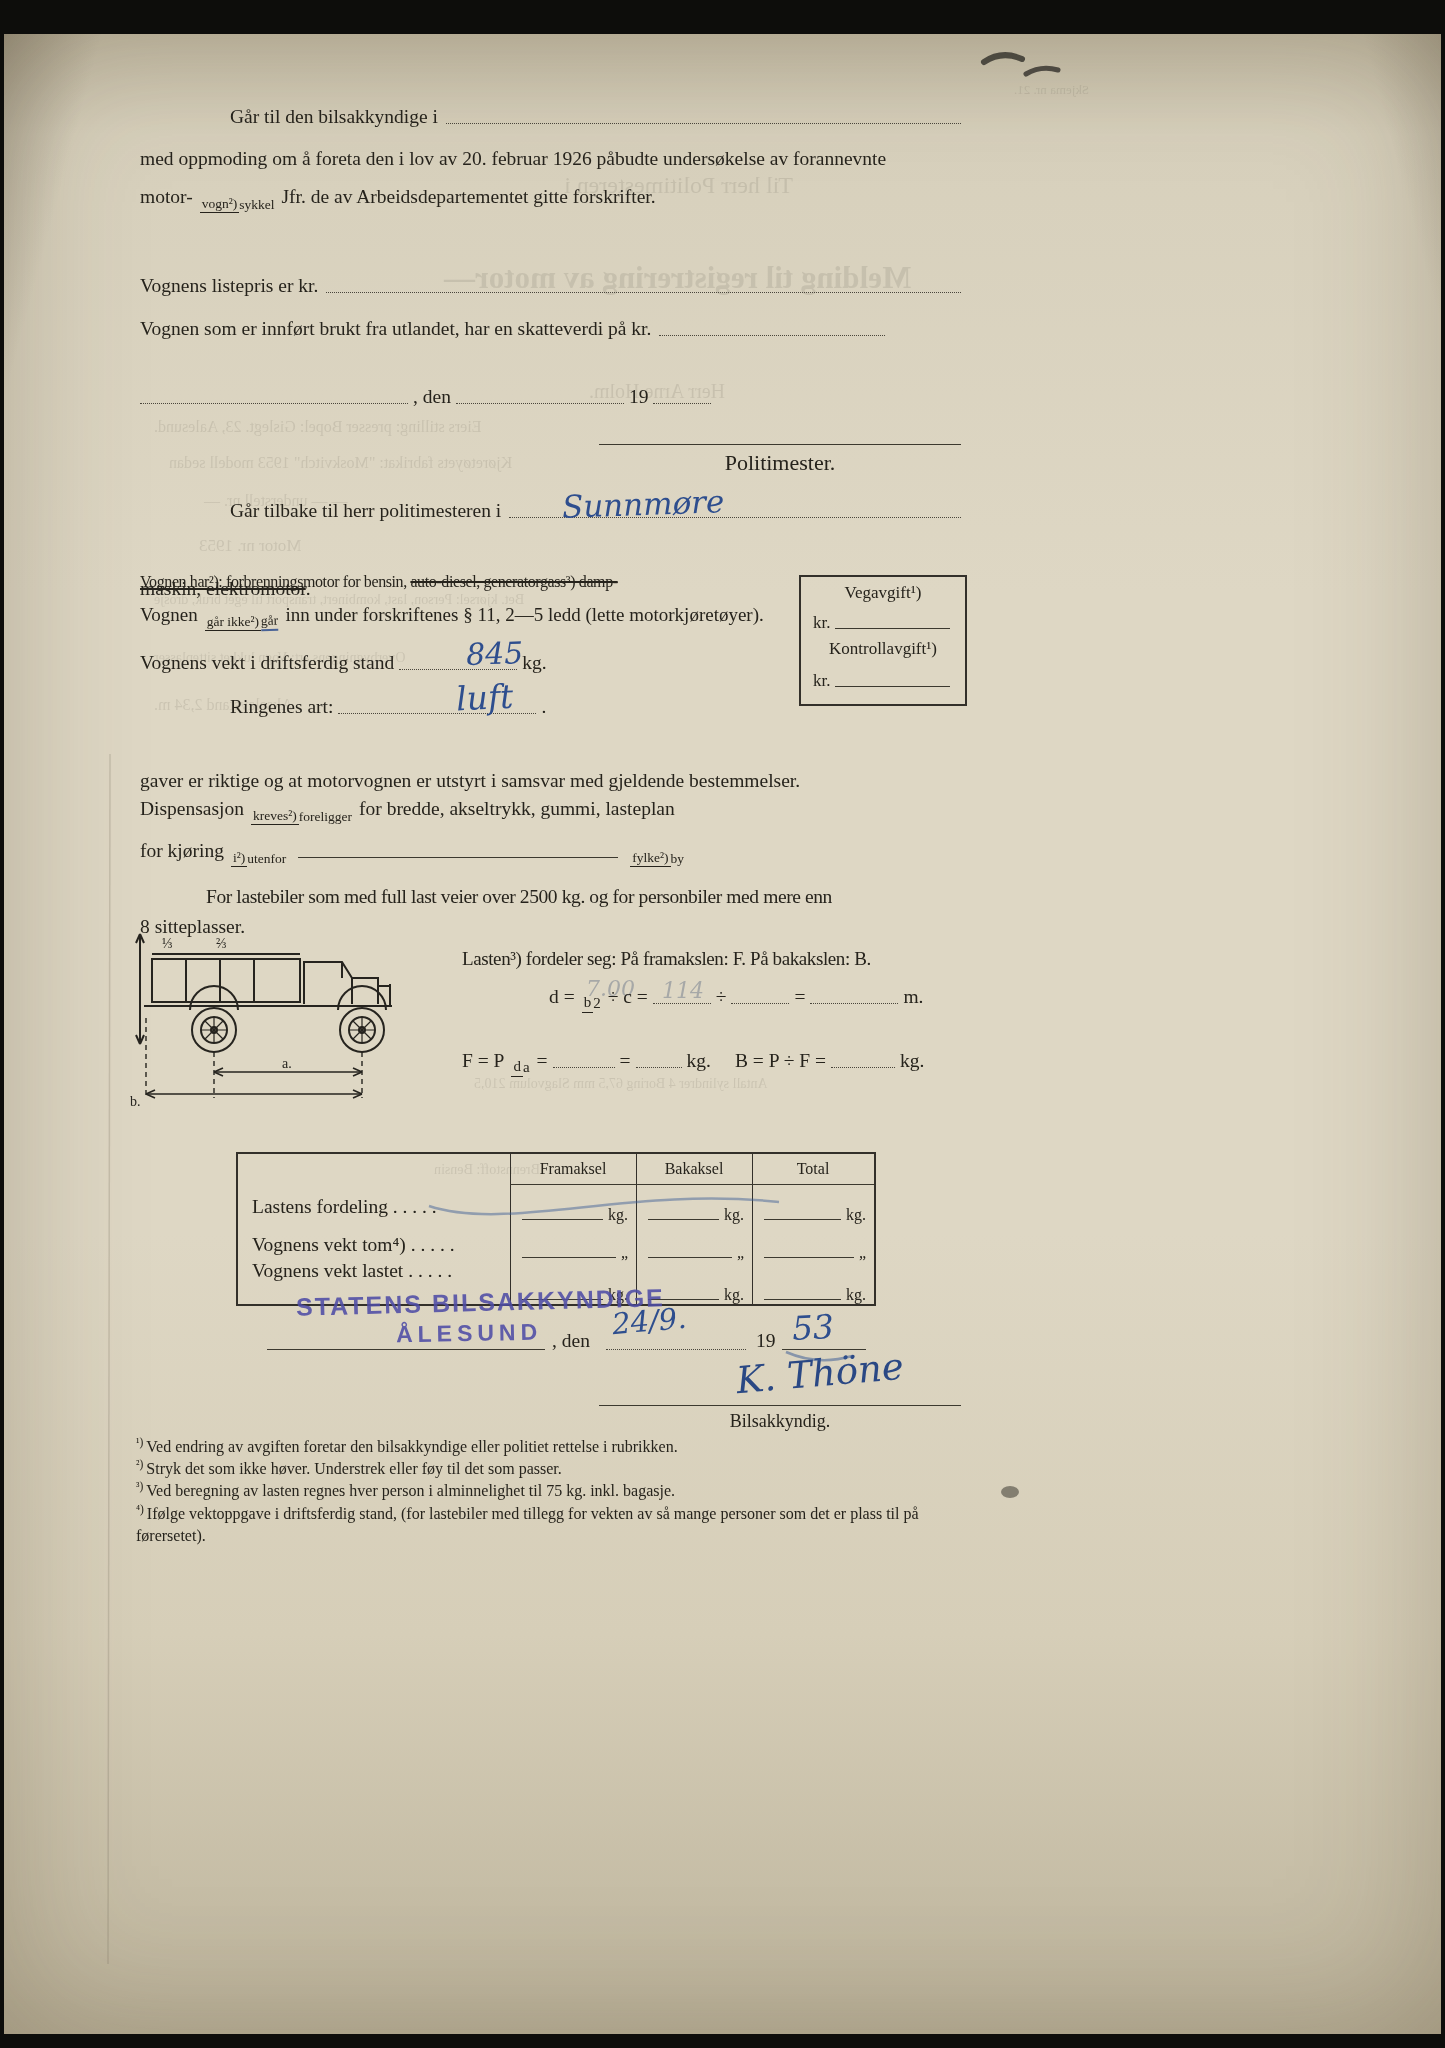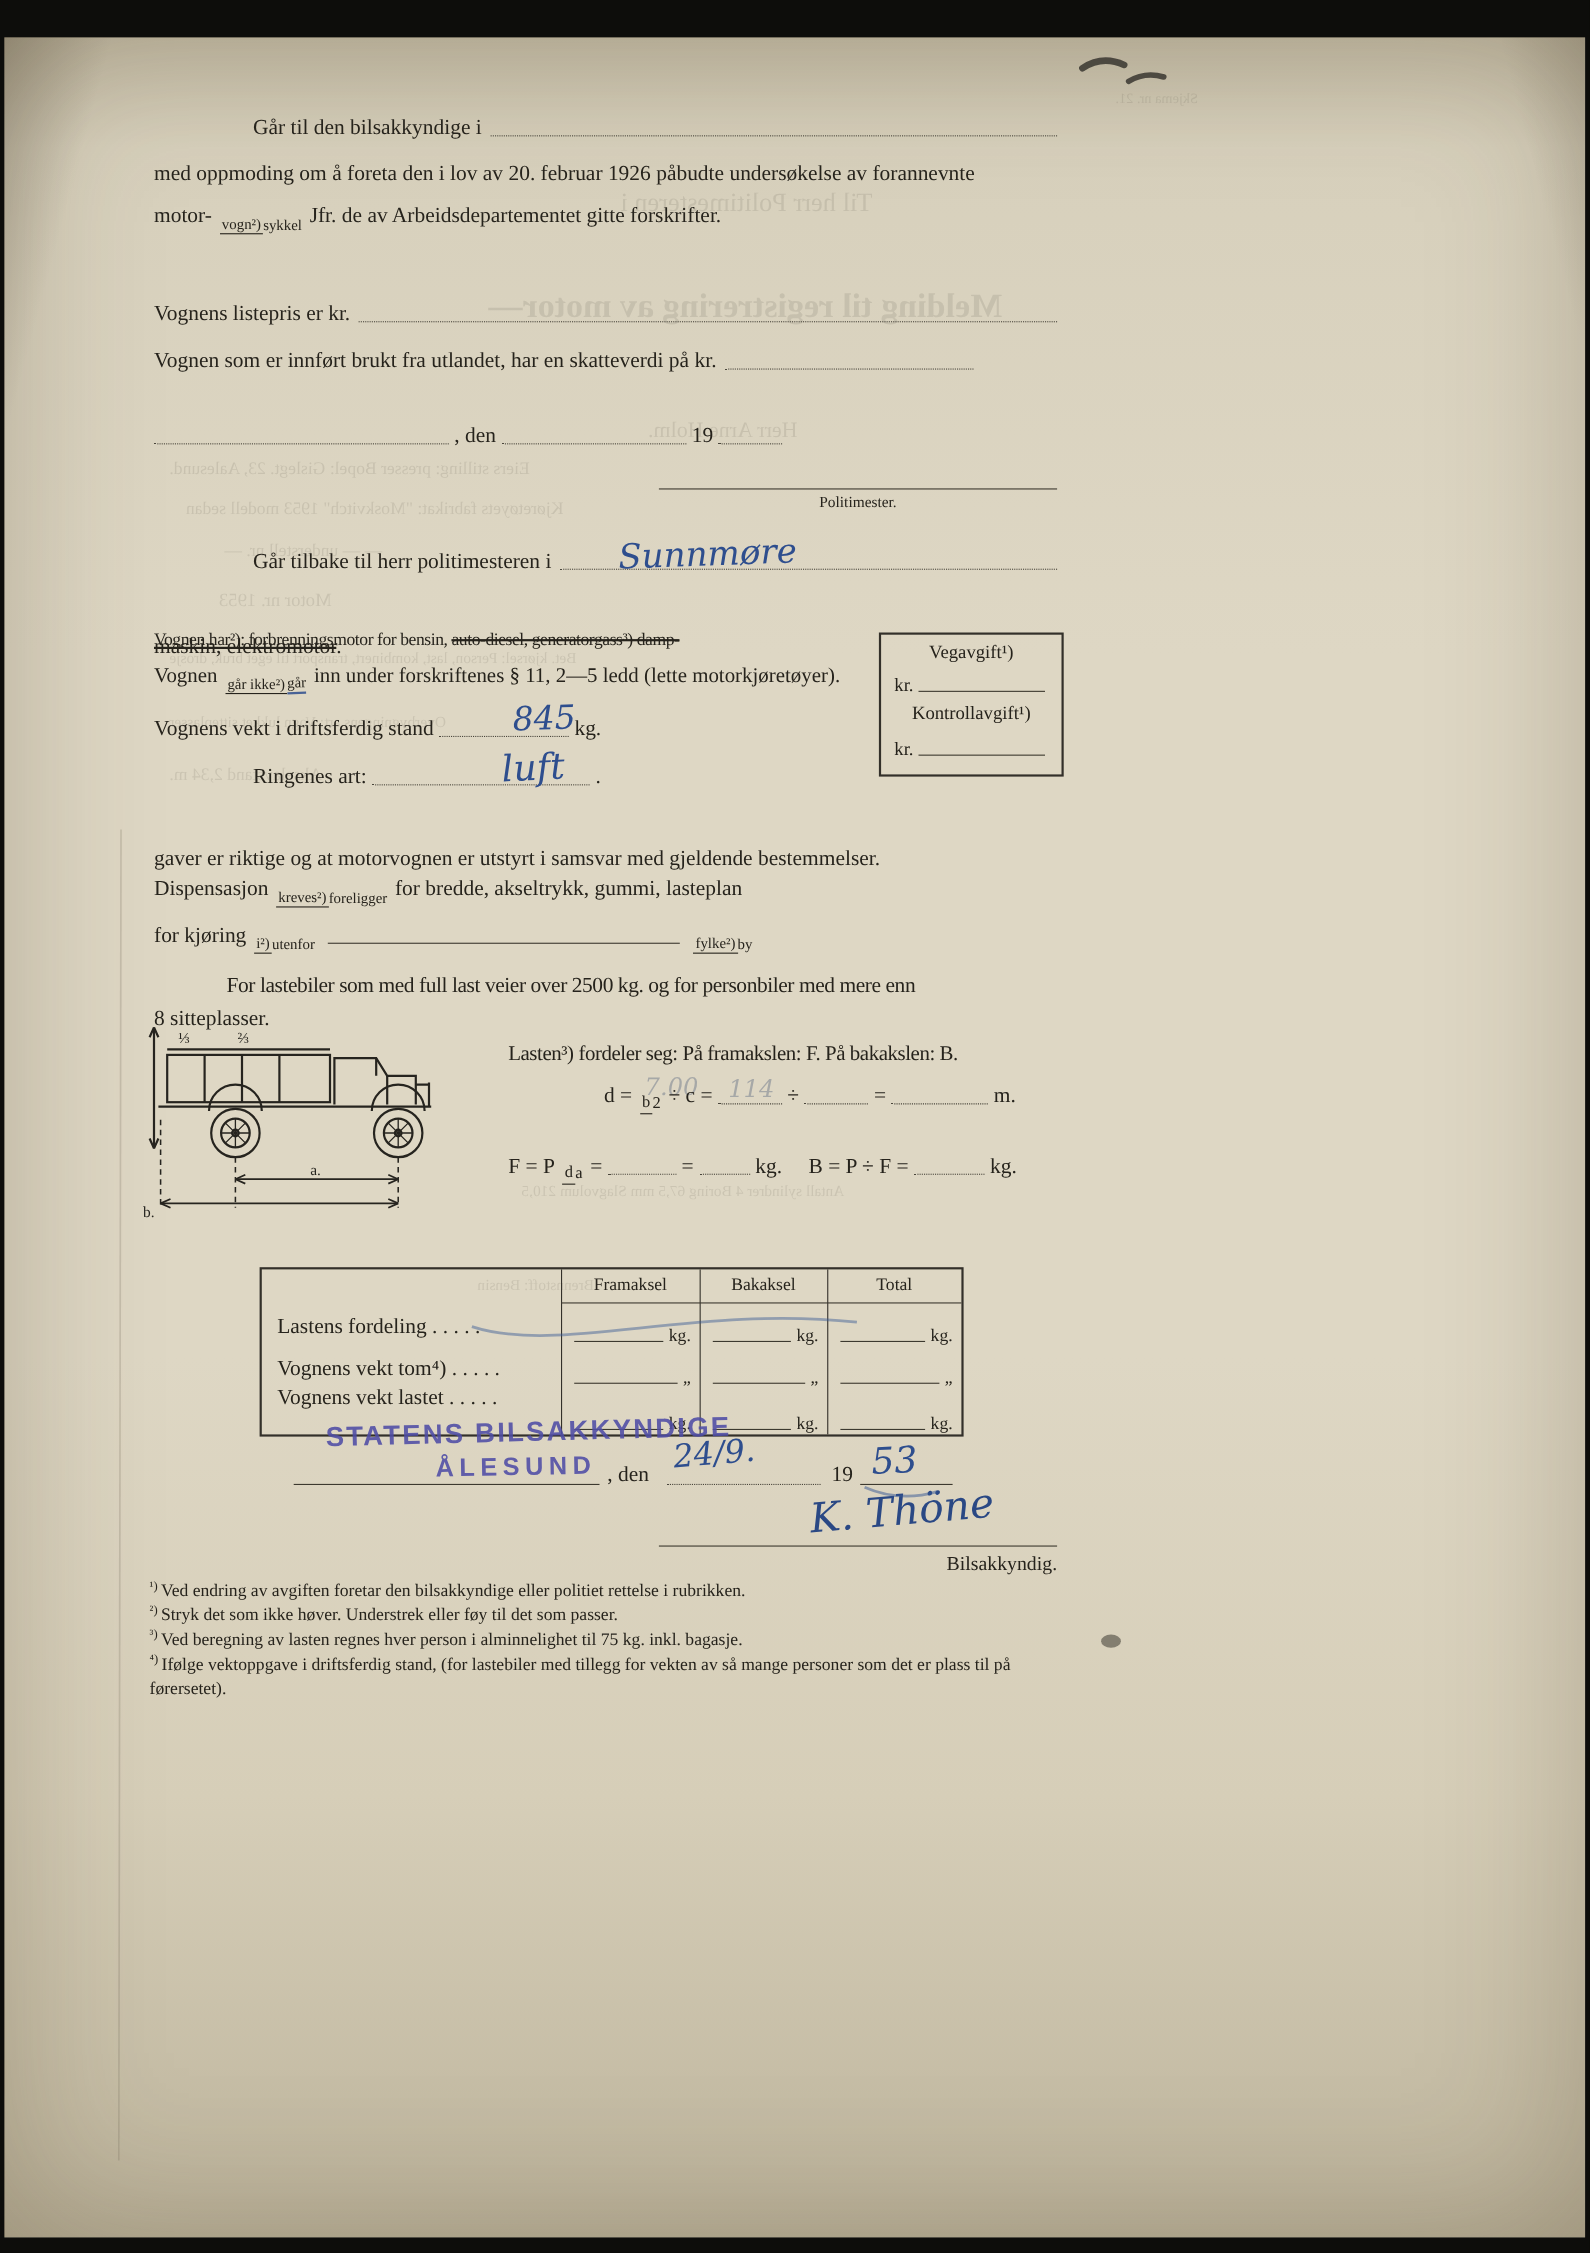--- a/index.html
+++ b/index.html
@@ -94,21 +94,21 @@
 
     <div class="t row" style="left:136px;top:352px">
       <span class="dseg" style="width:268px;margin-left:0"></span>
         <span>, den</span>
         <span class="dseg" style="width:168px"></span>
         <span>19</span>
         <span class="dseg" style="width:58px"></span>
     </div>
 
     <div class="rule" style="left:595px;top:410px;width:362px"></div>
-    <div class="t" style="left:595px;top:416px;width:362px;text-align:center;font-size:14px">Politimester.</div>
+    <div class="t" style="left:595px;top:416px;width:362px;text-align:center;font-size:22px">Politimester.</div>
 
     <div class="t row" style="left:226px;top:466px;width:731px">
       <span>Går tilbake til herr politimesteren i</span>
         <span class="dots"></span>
     </div>
     <div class="hand" style="left:558px;top:452px;font-size:31px;transform:rotate(-2deg)">Sunnmøre</div>
 
     <div class="t tight" style="left:136px;top:539px;font-size:16px">
       <span>Vognen har²): forbrenningsmotor for bensin, </span><span class="strike">auto-diesel, generatorgass³) damp-</span>
     </div>
@@ -307,21 +307,21 @@
     <div class="rule" style="left:263px;top:1315px;width:278px"></div>
     <div class="t" style="left:548px;top:1296px">, den</div>
     <div class="drule" style="left:602px;top:1315px;width:140px"></div>
     <div class="hand" style="left:608px;top:1270px;font-size:29px;transform:rotate(-5deg)">24/9.</div>
     <div class="t" style="left:752px;top:1296px">19</div>
     <div class="rule" style="left:778px;top:1315px;width:84px"></div>
     <div class="hand" style="left:788px;top:1274px;font-size:33px;transform:rotate(-3deg)">53</div>
 
     <div class="hand" style="left:732px;top:1318px;font-size:37px;transform:rotate(-5deg);color:#2a4884">K. Thöne</div>
     <div class="rule" style="left:595px;top:1371px;width:362px"></div>
-    <div class="t" style="left:595px;top:1377px;width:362px;text-align:right;font-size:18px">Bilsakkyndig.</div>
+    <div class="t" style="left:595px;top:1377px;width:362px;text-align:center;font-size:18px">Bilsakkyndig.</div>
 
     <div class="t fn" style="left:132px;top:1402px"><span class="fsup">¹)</span><span>Ved endring av avgiften foretar den bilsakkyndige eller politiet rettelse i rubrikken.</span></div>
     <div class="t fn" style="left:132px;top:1424px"><span class="fsup">²)</span><span>Stryk det som ikke høver.  Understrek eller føy til det som passer.</span></div>
     <div class="t fn" style="left:132px;top:1446px"><span class="fsup">³)</span><span>Ved beregning av lasten regnes hver person i alminnelighet til 75 kg. inkl. bagasje.</span></div>
     <div class="t fn" style="left:132px;top:1468px;width:850px;white-space:normal;line-height:1.35"><span class="fsup">⁴)</span><span>Ifølge vektoppgave i driftsferdig stand, (for lastebiler med tillegg for vekten av så mange personer som det er plass til på førersetet).</span></div>
 
     <svg style="position:absolute;left:0;top:0;pointer-events:none" width="1437" height="2000" viewBox="0 0 1437 2000">
       <path d="M980,28 q18,-12 38,-3" stroke="#1d1b18" stroke-width="6" fill="none" opacity=".7" stroke-linecap="round"></path>
       <path d="M1022,40 q15,-9 32,-4" stroke="#1d1b18" stroke-width="5" fill="none" opacity=".7" stroke-linecap="round"></path>
       <ellipse cx="1006" cy="1458" rx="9" ry="6" fill="#2e2b24" opacity=".5"></ellipse>

